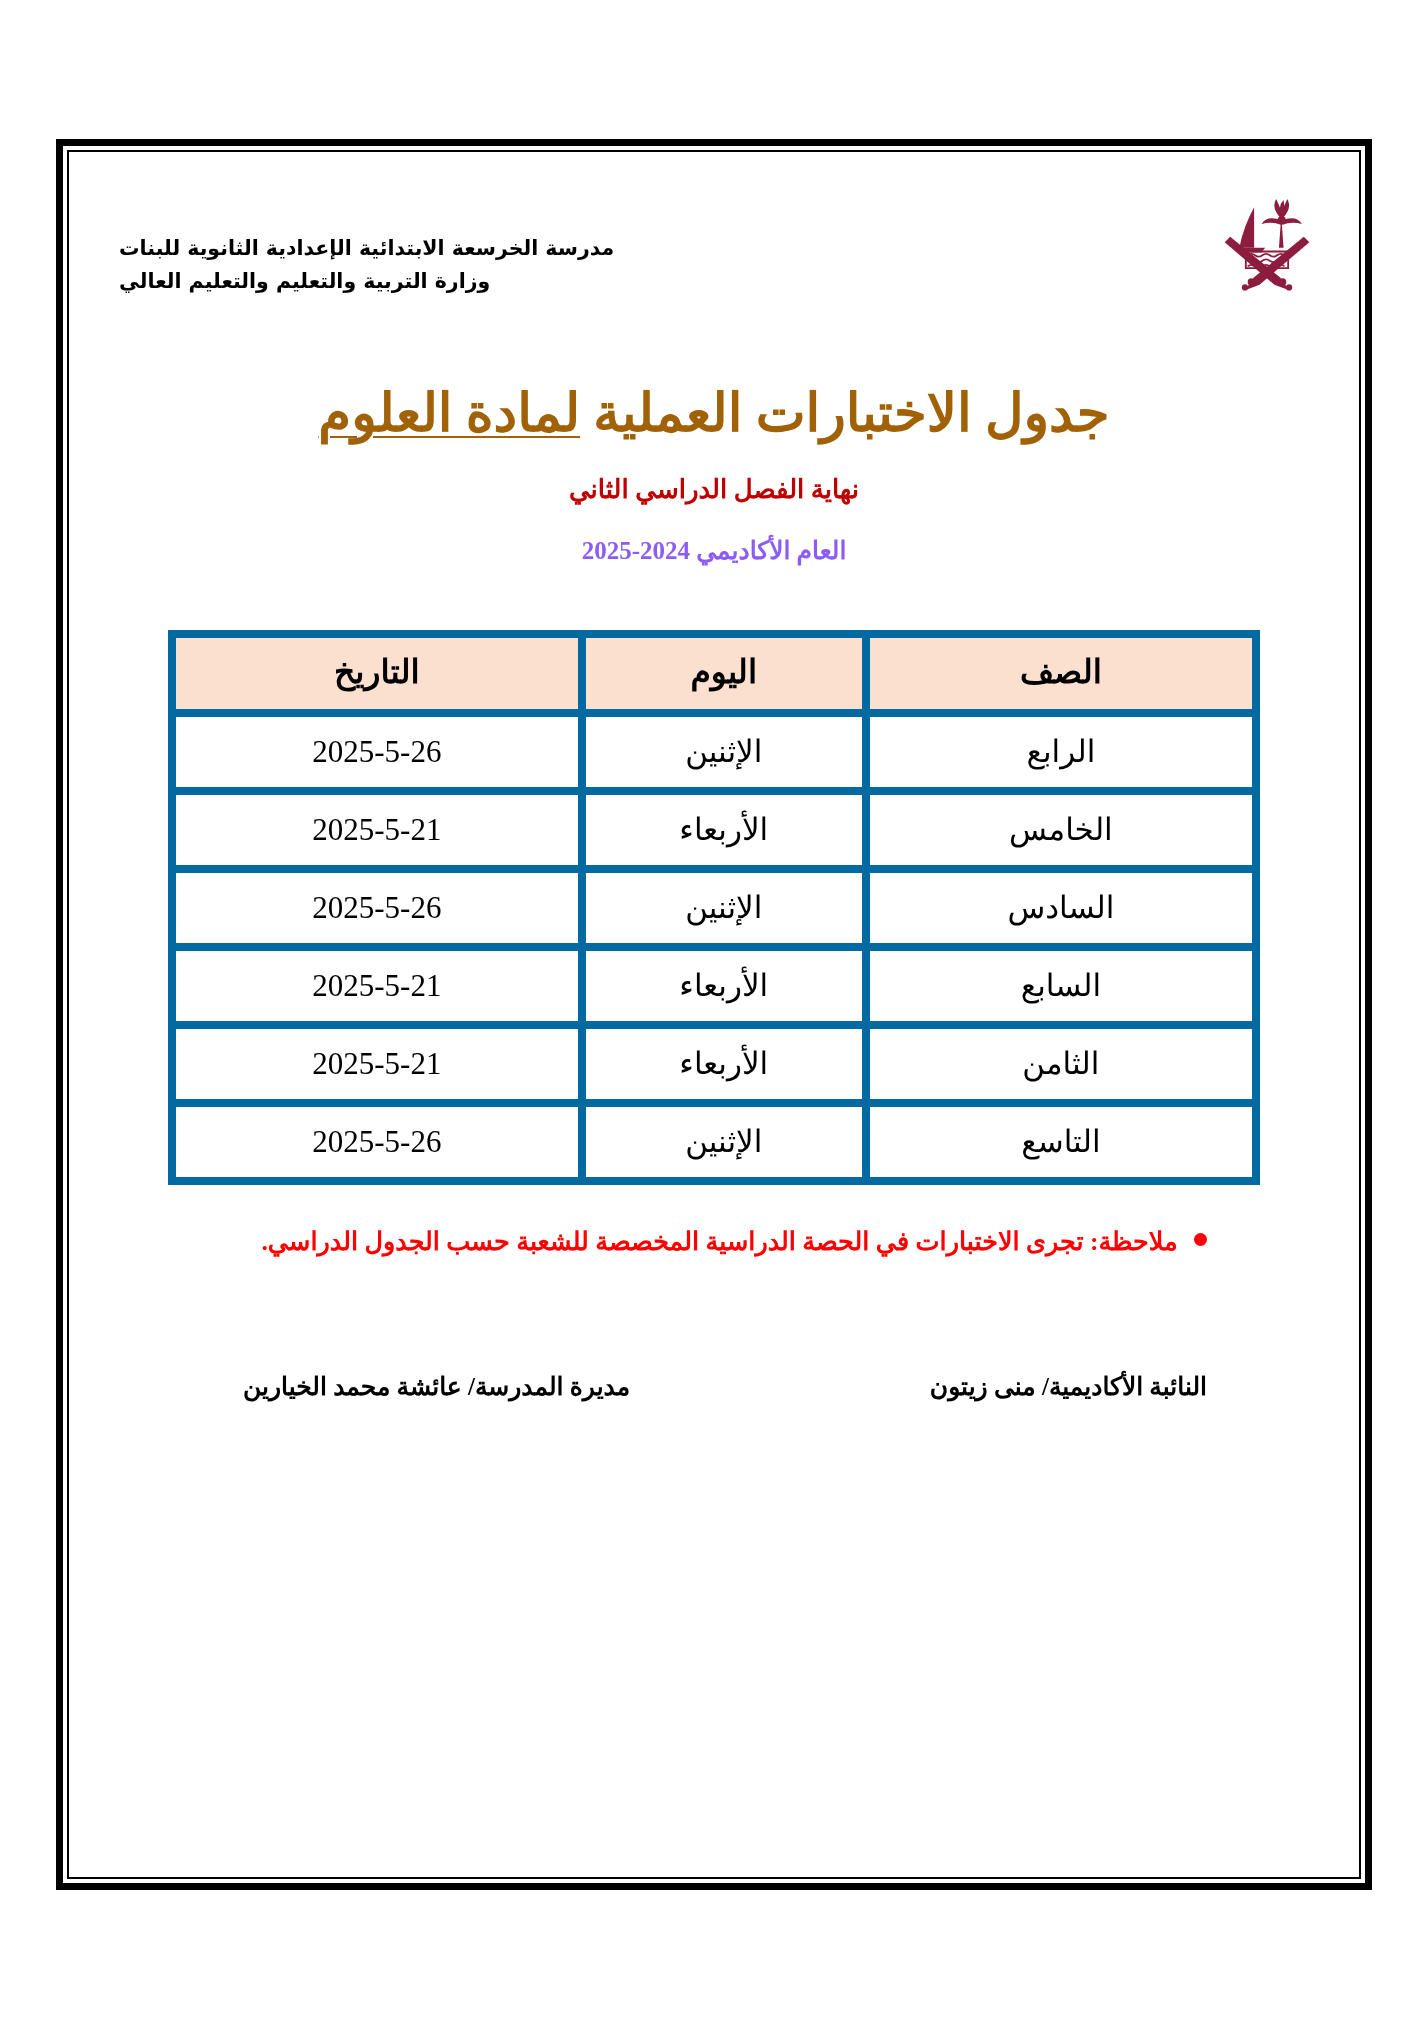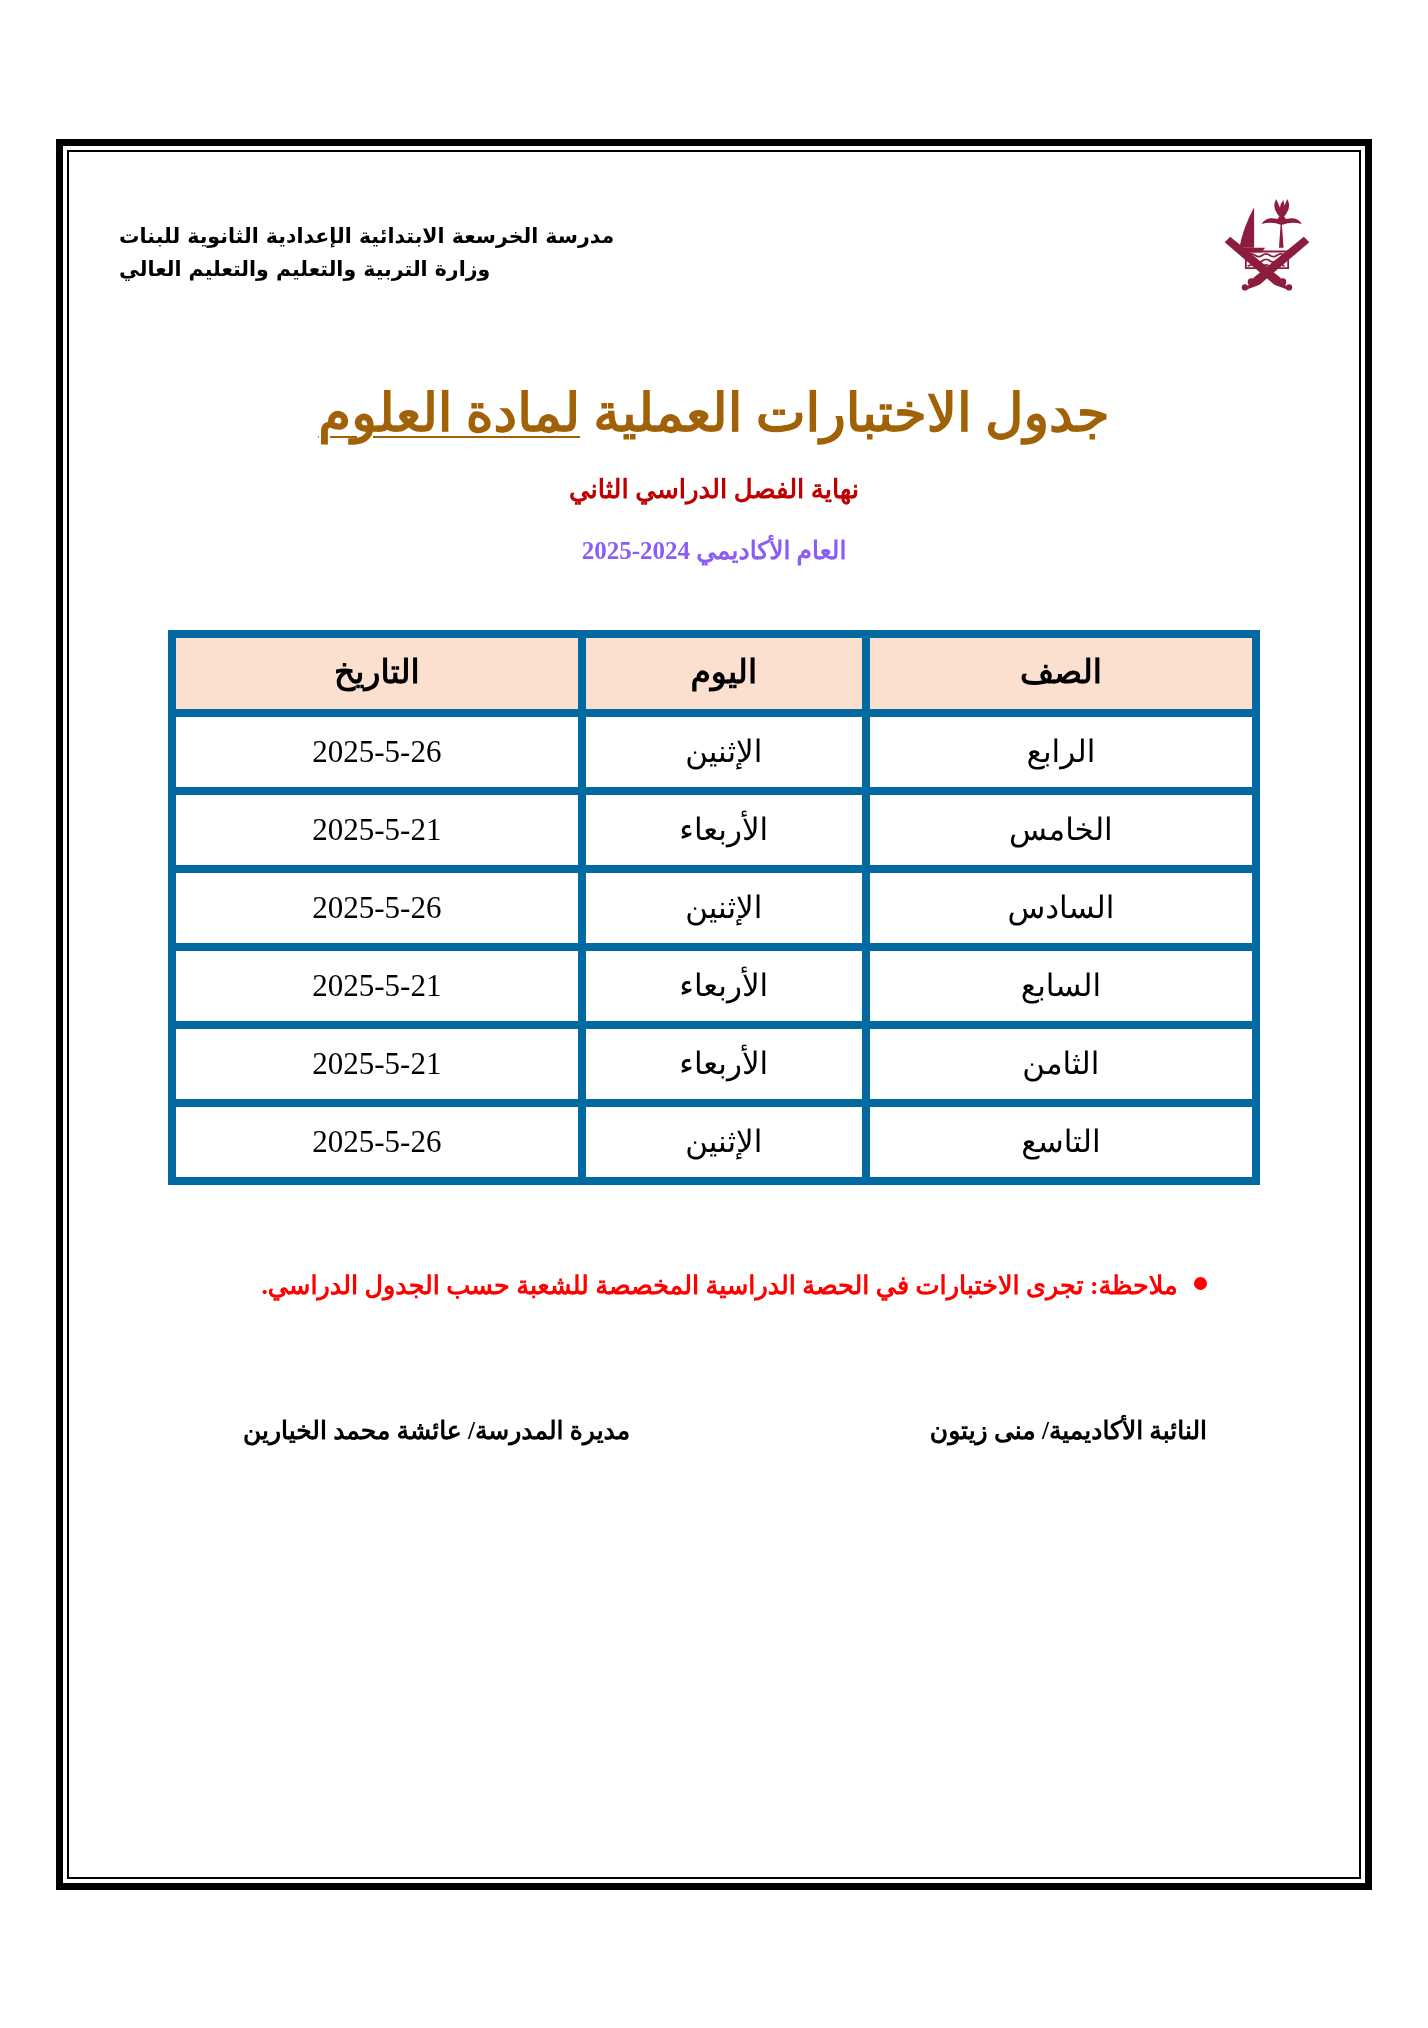--- a/index.html
+++ b/index.html
@@ -45,21 +45,21 @@
     width: 100%;
     height: 100%;
     box-sizing: border-box;
     padding: 28px 46px 0 46px;
   }
 
   
   .letterhead {
     display: flex;
     flex-direction: row;
-    align-items: center;
+    align-items: flex-end;
     justify-content: flex-start;
     padding-top: 14px;
     gap: 16px;
   }
   .emblem {
     width: 92px;
     height: 104px;
     flex: 0 0 auto;
     margin-left: 14px;
     margin-right: 0;
@@ -147,21 +147,21 @@
     height: 70px;
     font-weight: 400;
   }
   table.exam-table col.c-grade { width: 36.0%; }
   table.exam-table col.c-day   { width: 26.2%; }
   table.exam-table col.c-date  { width: 37.8%; }
   td.date-cell { direction: ltr; }
 
   
   .note-row {
-    margin-top: 84px;
+    margin-top: 40px;
     display: flex;
     flex-direction: row;
     align-items: baseline;
     justify-content: center;
     padding-left: 40px;
   }
   .note-bullet {
     width: 13px;
     height: 13px;
     border-radius: 50%;

